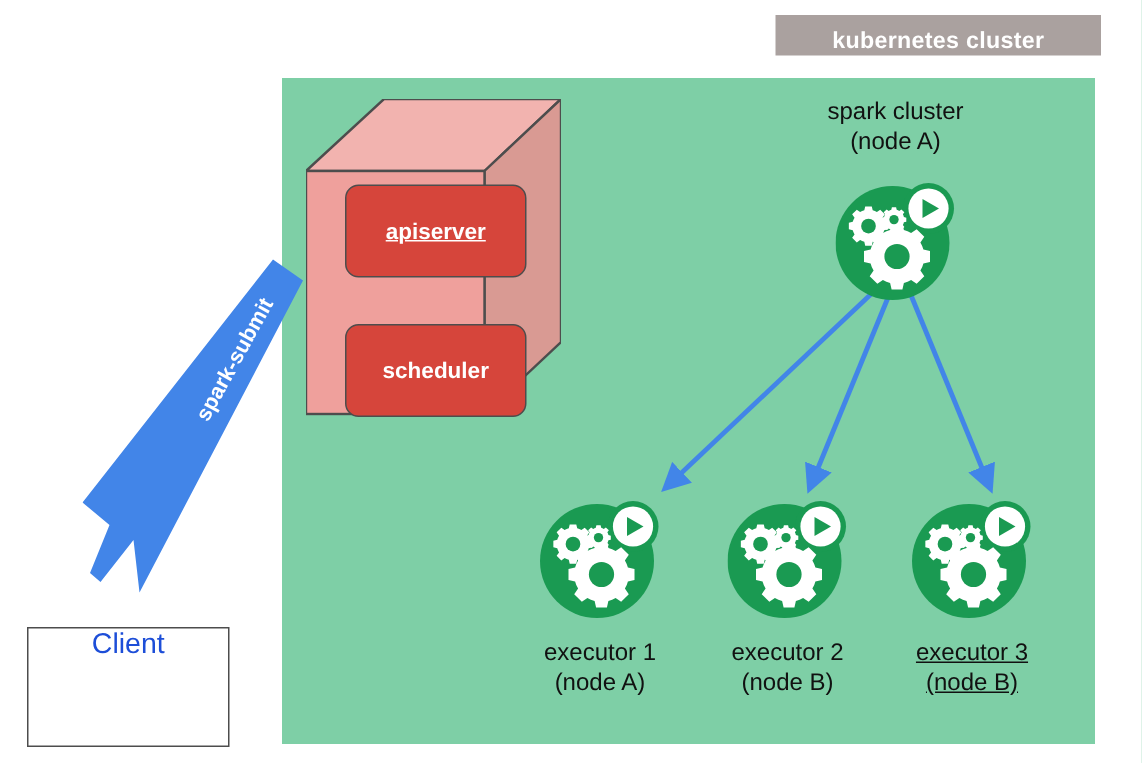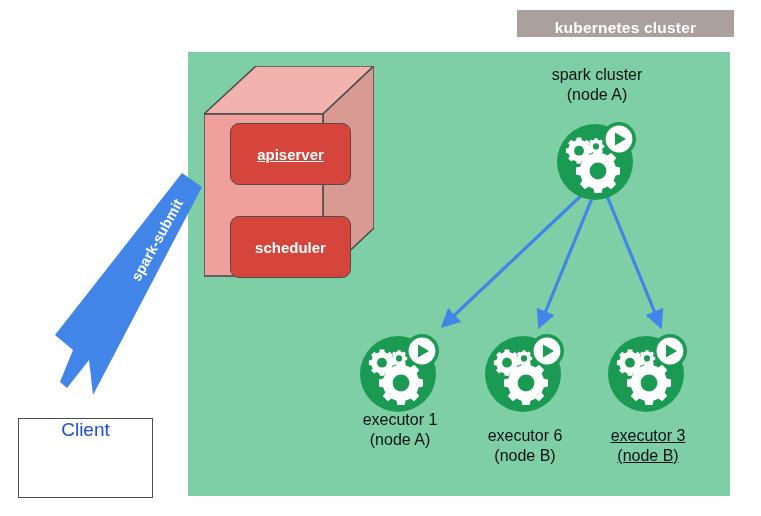--- a/index.html
+++ b/index.html
@@ -113,21 +113,21 @@
     width: 150px;
     text-align: center;
     font-size: 16px;
     color: #111111;
     line-height: 1.26;
     white-space: pre-line;
   }
   #driver-node { left: 557px; top: 120px; }
   #driver-label { left: 522px; top: 65px; }
   #exec1-node { left: 360px; top: 332px; }
-  #exec1-label { left: 325px; top: 410px; }
+  #exec1-label { left: 325px; top: 426px; }
   #exec2-node { left: 485px; top: 332px; }
   #exec2-label { left: 450px; top: 426px; }
   #exec3-node { left: 608px; top: 332px; }
   #exec3-label { left: 573px; top: 426px; text-decoration: underline; }
   
   #connectors {
     position: absolute;
     left: 0;
     top: 0;
     width: 761px;
@@ -256,21 +256,21 @@
         </g>
         <g transform="translate(39,26)">
           <path d="M -1.4,-7.8 L 1.4,-7.8 L 1.8,-6.2 A 6.3 6.3 0 0 1 3.5,-5.4 L 4.9,-6.4 L 6.9,-4.5 L 5.9,-3.1 A 6.3 6.3 0 0 1 6.6,-1.3 L 8.2,-0.9 L 8.2,1.8 L 6.6,2.2 A 6.3 6.3 0 0 1 5.9,4 L 6.9,5.4 L 4.9,7.3 L 3.5,6.3 A 6.3 6.3 0 0 1 1.8,7.1 L 1.4,8.7 L -1.4,8.7 L -1.8,7.1 A 6.3 6.3 0 0 1 -3.5,6.3 L -4.9,7.3 L -6.9,5.4 L -5.9,4 A 6.3 6.3 0 0 1 -6.6,2.2 L -8.2,1.8 L -8.2,-0.9 L -6.6,-1.3 A 6.3 6.3 0 0 1 -5.9,-3.1 L -6.9,-4.5 L -4.9,-6.4 L -3.5,-5.4 A 6.3 6.3 0 0 1 -1.8,-6.2 Z" fill="#ffffff"></path>
           <circle cx="0" cy="0.4" r="3.1" fill="#1a9a52"></circle>
         </g>
         <circle cx="62" cy="19" r="13.4" fill="#ffffff"></circle>
         <polygon points="58,12.6 69,19 58,25.4" fill="#1a9a52"></polygon>
       </g>
     </svg>
   </div>
-  <div class="node-label" id="exec2-label">executor 6
+  <div class="node-label" id="exec2-label">executor 2
 (node B)</div>
 
   <div class="node" id="exec3-node">
     <svg width="80" height="80" viewBox="0 0 80 80">
       <circle cx="38" cy="42" r="38" fill="#1a9a52"></circle>
       <circle cx="62" cy="19" r="17" fill="#1a9a52"></circle>
       <g fill="#ffffff">
         <g transform="translate(41,50)">
           <path d="M -3.6,-21 L 3.6,-21 L 4.6,-16.6 A 17 17 0 0 1 9.4,-14.6 L 13.1,-17.2 L 18.2,-12.1 L 15.6,-8.4 A 17 17 0 0 1 17.6,-3.6 L 22,-2.6 L 22,4.6 L 17.6,5.6 A 17 17 0 0 1 15.6,10.4 L 18.2,14.1 L 13.1,19.2 L 9.4,16.6 A 17 17 0 0 1 4.6,18.6 L 3.6,23 L -3.6,23 L -4.6,18.6 A 17 17 0 0 1 -9.4,16.6 L -13.1,19.2 L -18.2,14.1 L -15.6,10.4 A 17 17 0 0 1 -17.6,5.6 L -22,4.6 L -22,-2.6 L -17.6,-3.6 A 17 17 0 0 1 -15.6,-8.4 L -18.2,-12.1 L -13.1,-17.2 L -9.4,-14.6 A 17 17 0 0 1 -4.6,-16.6 Z" fill="#ffffff"></path>
           <circle cx="0" cy="1" r="8.4" fill="#1a9a52"></circle>

